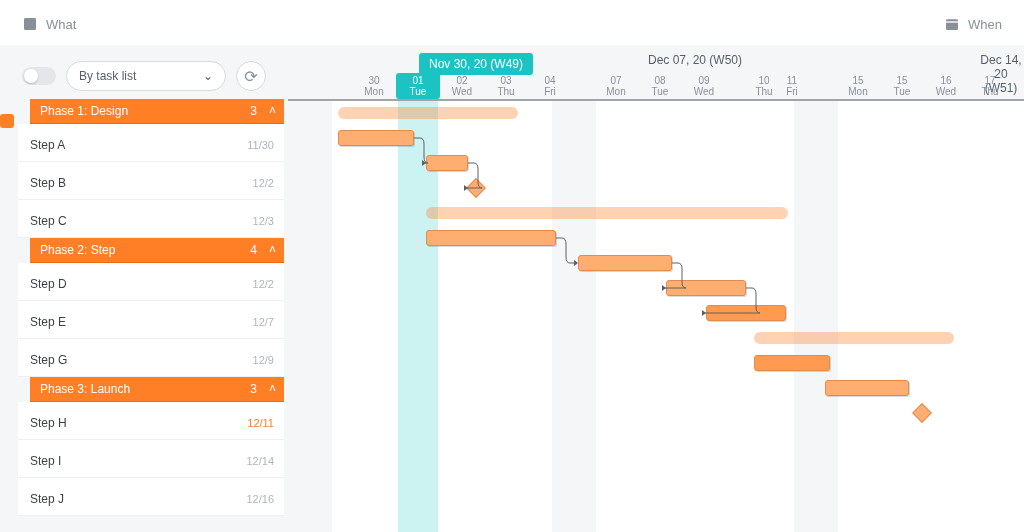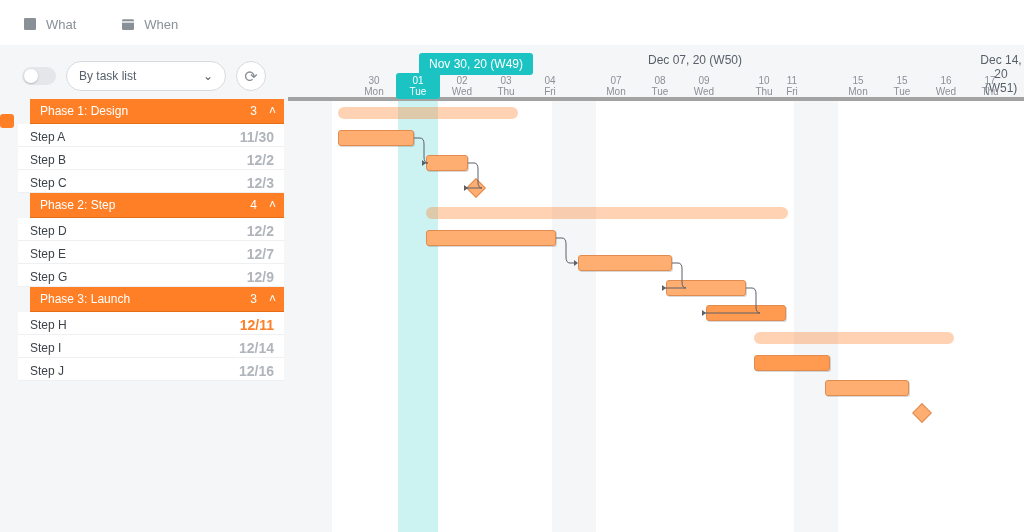--- a/index.html
+++ b/index.html
@@ -1,41 +1,41 @@
 <!DOCTYPE html>
 <html><head>
 <meta charset="utf-8">
 <style>
 * { box-sizing: border-box; margin: 0; padding: 0; font-family: -apple-system, BlinkMacSystemFont, "Segoe UI", Arial, sans-serif; }
 body { background: #fff; width: 1024px; height: 532px; overflow: hidden; position: relative; }
 
-.tabs { display: flex; border-bottom: 1px solid #e1e4e8; height: 52px; }
+.tabs { display: flex; border-bottom: 1px solid #e1e4e8; height: 52px; justify-content: space-between; }
 .tab { display: flex; align-items: center; gap: 8px; padding: 0 22px; color: #8a9098; font-size: 13px; cursor: pointer; border-bottom: 3px solid transparent; }
 .tab.active { border-bottom: 3px solid #1bc4c2; }
 .tab-icon { width: 16px; height: 16px; fill: #8a9098; }
 
 .toolbar { display: flex; align-items: center; gap: 10px; padding: 16px 18px 8px 22px; background: #f5f6f8; }
 .toggle { width: 34px; height: 18px; background: #e5e6e9; border-radius: 20px; position: relative; cursor: pointer; }
 .toggle:after { content:""; position:absolute; width:14px; height:14px; border-radius:50%; background:#fff; top:2px; left:2px; box-shadow:0 1px 2px rgba(0,0,0,.2); }
 .select { flex: 0 0 160px; height: 30px; border:1px solid #d7dade; border-radius:16px; background:#fff; display:flex; align-items:center; justify-content:space-between; padding:0 12px; font-size:12px; color:#57606a; cursor:pointer; }
 .refresh { width:30px; height:30px; border-radius:50%; border:1px solid #d7dade; background:#fff; display:flex; align-items:center; justify-content:center; cursor:pointer; color:#8a9098; }
 
 .main { display:flex; position:absolute; top:45px; left:0; right:0; bottom:0; }
 .sidebar { width: 288px; background:#f5f6f8; display:flex; flex-direction:column; position:relative; }
 .drag-handle { position:absolute; left:0; top:69px; width:14px; height:14px; background:#ff7f27; border-radius:3px; z-index:5; }
 .tasklist { padding: 0 4px 0 18px; }
 
 .phase { background:#ff7f27; color:#fff; height:25px; display:flex; align-items:center; justify-content:space-between; padding:0 8px 0 10px; font-size:12px; border-bottom:1px solid #e66d18; cursor:pointer;margin-left:12px; }
 .phase-right { display:flex; align-items:center; gap:12px; }
-.task { background:#fff; height:23px; display:flex; align-items:center; justify-content:space-between; padding:4px 10px 0 12px; font-size:12px; color:#3c4248; border-bottom:1px solid #eef0f2; cursor:pointer; }
-.task .date { color:#b0b5bb; font-size:14px;font-weight:bold; }
+.task { background:#fff; height:38px; display:flex; align-items:center; justify-content:space-between; padding:4px 10px 0 12px; font-size:12px; color:#3c4248; border-bottom:1px solid #eef0f2; cursor:pointer; }
+.task .date { color:#b0b5bb; font-size:11px; }
 .task .date.late { color:#ff7f27; }
 
 .gantt { flex:1; position:relative; background:#fff; overflow:hidden; }
-.timeheader { height:56px; background:#f5f6f8; border-bottom:4px solid #a3a3a3; position:relative; }
+.timeheader { height:56px; background:#f5f6f8; border-bottom:2px solid #a3a3a3; position:relative; }
 .weeklabel { position:absolute; top:8px; font-size:12px; color:#57606a; text-align:center; }
 .weeklabel.current { background:#1bc4c2; color:#fff; padding:4px 10px; border-radius:3px; }
 .daycol { position:absolute; top:30px; text-align:center; font-size:10px; color:#8a9098; width:44px; }
 .daycol.current { background:#1bc4c2; color:#fff; border-radius:3px; padding:2px 0; top:28px; }
 .daycol span { display:block; }
 
 .chart-body { position:absolute; top:56px; left:0; right:0; bottom:0; }
 .weekend { position:absolute; top:0; bottom:0; background:#f5f6f8; }
 .today-line { position:absolute; top:0; bottom:0; background:rgba(27,196,194,.22); }
 

